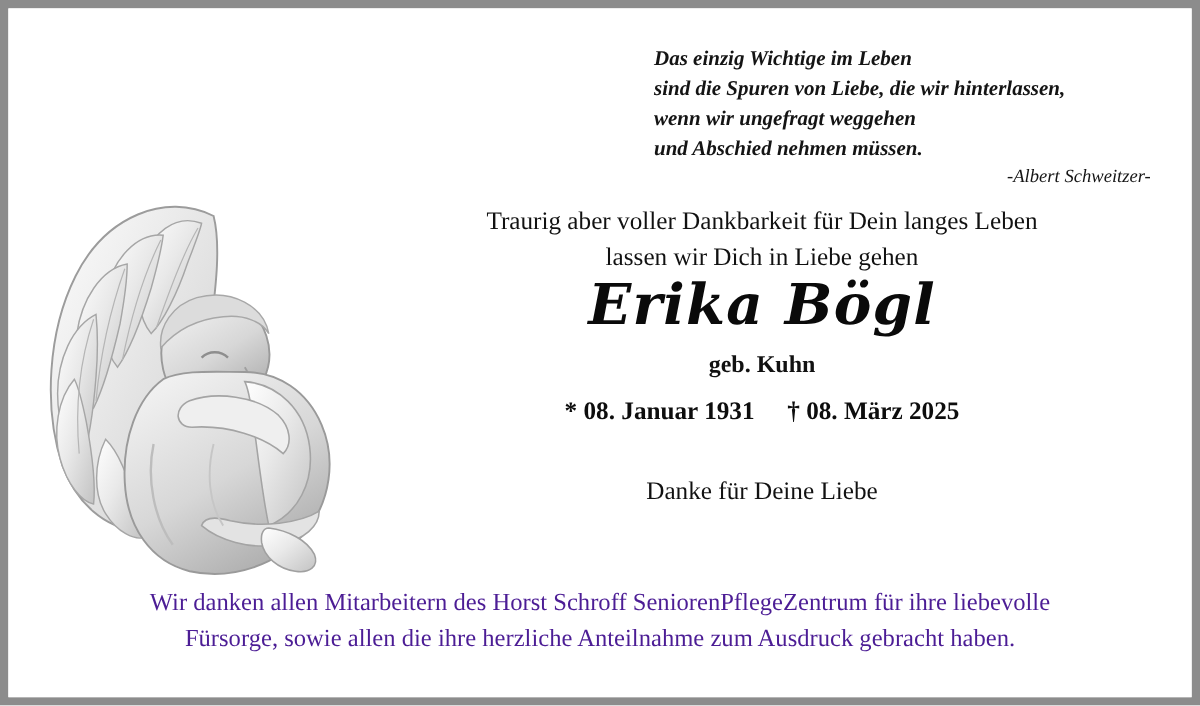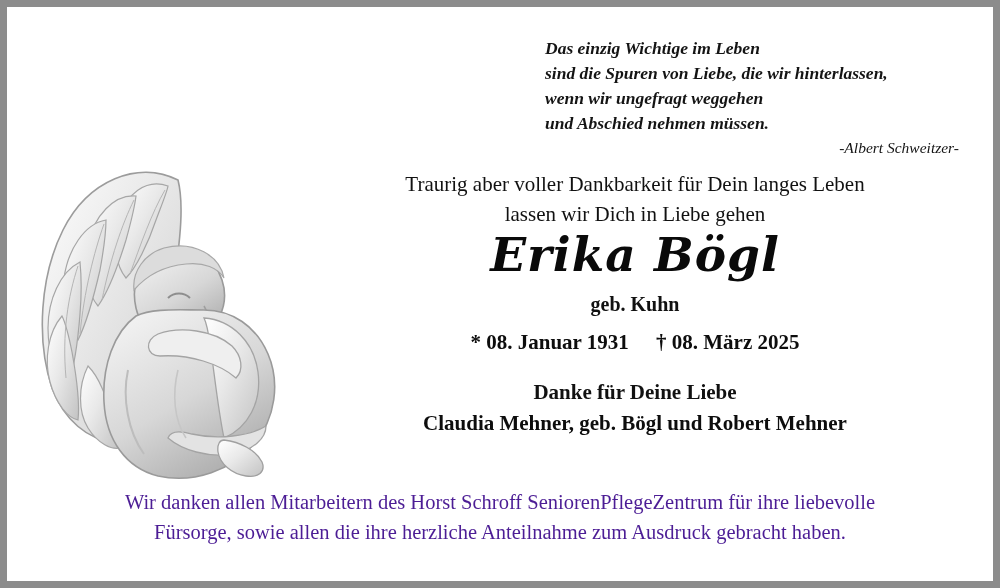--- a/index.html
+++ b/index.html
@@ -115,24 +115,23 @@
   .dates {
     margin-top: 14px;
     font-size: 21px;
     font-weight: 700;
     color: #0d0d0d;
   }
   .dates .birth { display: inline-block; }
   .dates .death { display: inline-block; margin-left: 22px; }
 
   .thanks {
-    margin-top: 25px;
+    margin-top: 42px;
     font-size: 21px;
     color: #111;
-    font-weight: bold;
   }
   .survivors {
     margin-top: 6px;
     font-size: 21px;
     font-weight: 700;
     color: #0d0d0d;
   }
 
   
   .footer {
@@ -236,21 +235,20 @@
 
       <div class="name">Erika Bögl</div>
       <div class="maiden">geb. Kuhn</div>
 
       <div class="dates">
         <span class="birth">* 08. Januar 1931</span>
         <span class="death">† 08. März 2025</span>
       </div>
 
       <div class="thanks">Danke für Deine Liebe</div>
-      <div class="survivors">Claudia Mehner, geb. Bögl und Robert Mehner</div>
     </div>
 
     <div class="footer">
       <span class="line">Wir danken allen Mitarbeitern des Horst Schroff SeniorenPflegeZentrum für ihre liebevolle</span>
       <span class="line">Fürsorge, sowie allen die ihre herzliche Anteilnahme zum Ausdruck gebracht haben.</span>
     </div>
 
   </div>
 </div>
 

